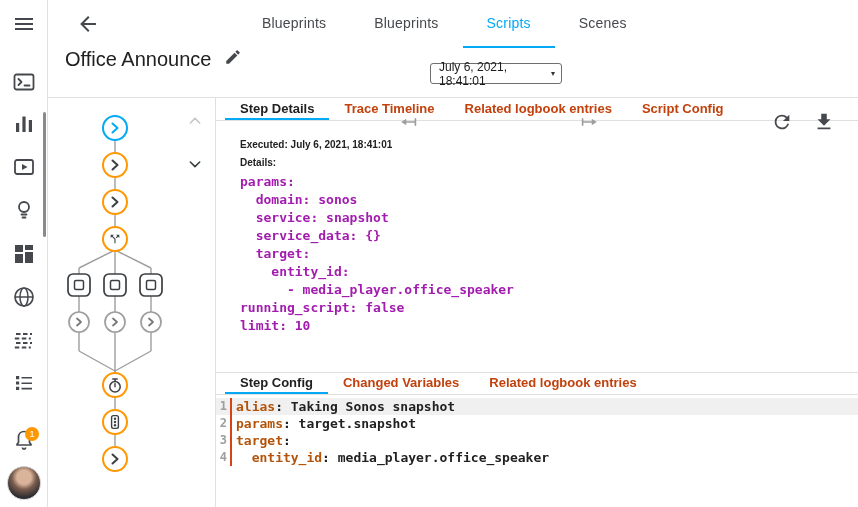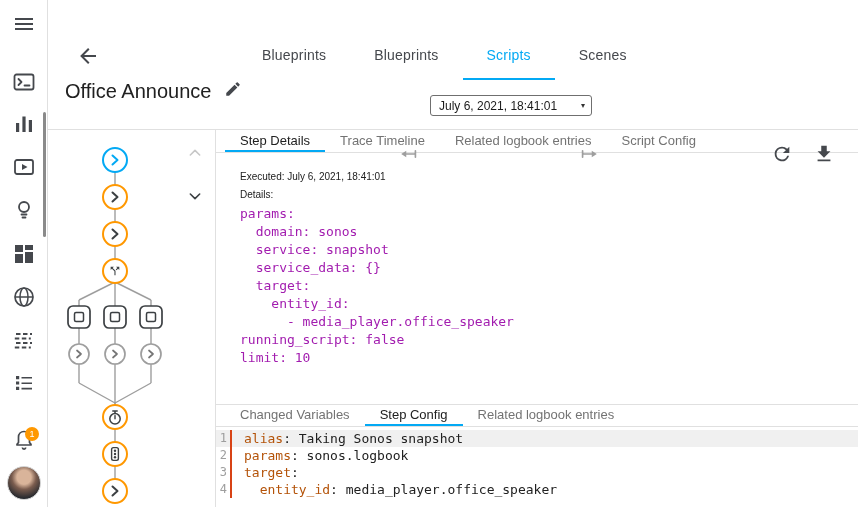--- a/index.html
+++ b/index.html
@@ -16,76 +16,76 @@
   .sb-btn { position: absolute; left: 12px; width: 24px; height: 24px; color:#45484d; cursor: pointer; }
   .sb-btn svg { width: 24px; height: 24px; display:block; }
   .sb-scroll-thumb { position:absolute; left:43px; top:112px; width:3px; height:125px; background:#8a8a8a; border-radius:2px; }
   .badge { position:absolute; left:25px; top:427px; min-width:14px; height:14px; border-radius:7px;
            background:#ff9800; color:#fff; font-size:9px; line-height:14px; text-align:center; padding:0 2px; }
   .avatar { position:absolute; left:7px; top:466px; width:34px; height:34px; border-radius:50%;
             background: radial-gradient(circle at 50% 32%, #d9b49a 0 26%, #7a5c4e 45%, #26292e 78%);
             border:1px solid #d0d0d0; cursor:pointer; }
 
   
-  .main { flex: 1; display: flex; flex-direction: column; min-width: 0; margin-top: 32px; }
+  .main { flex: 1; display: flex; flex-direction: column; min-width: 0; }
 
   .topbar { height: 48px; flex: none; display: flex; align-items: stretch; }
   .back-btn { width: 24px; height: 24px; margin: 12px 0 0 28px; color:#45484d; cursor:pointer; flex:none; }
   .back-btn svg { width: 24px; height:24px; }
   .top-tabs { display:flex; margin-left: 138px; }
   .top-tab { padding: 0 24px; display:flex; align-items:center; font-size:14px; letter-spacing:.2px;
              color:#45484d; cursor:pointer; border-bottom: 2px solid transparent; }
   .top-tab.active { color:#03a9f4; border-bottom-color:#03a9f4; }
 
   .toolbar { height: 50px; flex:none; position: relative; border-bottom: 1px solid #e0e0e0; display:flex; align-items:flex-start; }
   .page-title { font-size: 20px; margin-left: 17px; color:#212121; }
   .edit-btn { width:18px; height:18px; margin-left:13px; color:#45484d; cursor:pointer; }
   .edit-btn svg { width:18px; height:18px; }
   .ray-btn { position:absolute; top:63px; width:22px; height:22px; color:#9e9e9e; cursor:default; }
   .ray-btn svg { width:22px; height:22px; }
   .ray-prev { left: 350px; }
   .ray-next { left: 530px; }
-  .run-select { position:absolute; left:382px; top:15px; width:162px; height:21px; border:1px solid #6f6f6f;
+  .run-select { position:absolute; left:382px; top:15px; width:132px; height:21px; border:1px solid #6f6f6f;
                 border-radius:3px; background:#fff; display:flex; align-items:center; padding:0 6px 0 8px;
                 font-size:12px; color:#1b1b1b; cursor:pointer; }
   .run-select .caret { margin-left:auto; font-size:8px; color:#333; }
   .tool-icon { position:absolute; top:63px; width:22px; height:22px; color:#45484d; cursor:pointer; }
   .tool-icon svg { width:22px; height:22px; }
   .refresh-btn { left:723px; } .download-btn { left:765px; }
 
   
-  .content { flex:1; display:flex; min-height:0; }
+  .content { flex:1; display:flex; min-height:0;font-weight:bold; }
 
   .graph-panel { width:168px; flex:none; border-right:1px solid #e0e0e0; position:relative; background:#fff; }
   .nav-chevron { position:absolute; left:139px; width:16px; height:16px; cursor:pointer; }
   .nav-chevron svg { width:16px; height:16px; }
   .nav-up { top:15px; color:#c7c7c7; }
   .nav-down { top:58px; color:#3c4043; }
   .graph-svg { position:absolute; left:0; top:0; }
   .graph-svg .node { cursor:pointer; }
 
   .details-panel { flex:1; display:flex; flex-direction:column; min-width:0; background:#fff; }
   .tabs-row { flex:none; display:flex; border-bottom:1px solid #e0e0e0; padding-left:9px; height:23px; }
-  .d-tab { padding:0 15px; display:flex; align-items:center; font-size:13px; color:#737373;
+  .d-tab { padding:0 15px; display:flex; align-items:center; font-size:13px; color:#c2410c;
            border-bottom:2px solid transparent; cursor:pointer; white-space:nowrap; }
   .d-tab.active { color:#212121; border-bottom-color:#03a9f4; }
 
   .step-details { flex:none; height:251px; padding:15px 24px 0; overflow:hidden; }
   .exec-line, .result-label { font-size:10px; line-height:18px; color:#212121; }
   .result-yaml { font-family:"DejaVu Sans Mono","Liberation Mono",monospace; font-size:13px; line-height:18px;
                  white-space:pre; color:#a21caf; margin-top:1px; }
 
   .config-tabs { border-top:1px solid #e0e0e0; }
 
   .editor { flex:1; padding-top:3px; font-family:"DejaVu Sans Mono","Liberation Mono",monospace; font-size:13px; cursor:text; }
   .cm-line { display:flex; height:17px; line-height:17px; }
   .cm-line.active { background:#f0f0f0; }
   .ln { flex:none; width:16px; padding-right:3px; text-align:right; color:#9e9e9e; font-size:12px;
         border-right:2px solid #d84315; }
-  .code { padding-left:12px; white-space:pre; color:#212121; }
+  .code { padding-left:4px; white-space:pre; color:#212121; }
   .key { color:#b45309; }
 </style>
 </head>
 <body>
 
 <div class="app">
 
   <div class="sidebar">
     <div class="sb-btn" style="top:12px">
       <svg viewBox="0 0 24 24">
@@ -315,33 +315,33 @@
   service: snapshot
   service_data: {}
   target:
     entity_id:
       - media_player.office_speaker
 running_script: false
 limit: 10</div>
         </div>
 
         <div class="tabs-row config-tabs">
+          <div class="d-tab active">Step Config</div>
           <div class="d-tab">Changed Variables</div>
-          <div class="d-tab active">Step Config</div>
           <div class="d-tab">Related logbook entries</div>
         </div>
 
         <div class="editor">
           <div class="cm-line active">
             <span class="ln">1</span>
             <span class="code"><span></span><span class="key">alias</span><span>: Taking Sonos snapshot</span></span>
           </div>
           <div class="cm-line">
             <span class="ln">2</span>
-            <span class="code"><span></span><span class="key">params</span><span>: sonos.logbook</span></span>
+            <span class="code"><span></span><span class="key">params</span><span>: target.snapshot</span></span>
           </div>
           <div class="cm-line">
             <span class="ln">3</span>
             <span class="code"><span></span><span class="key">target</span><span>:</span></span>
           </div>
           <div class="cm-line">
             <span class="ln">4</span>
             <span class="code"><span>  </span><span class="key">entity_id</span><span>: media_player.office_speaker</span></span>
           </div>
         </div>

